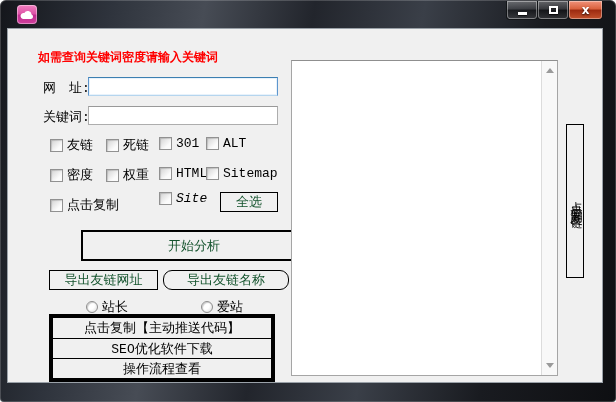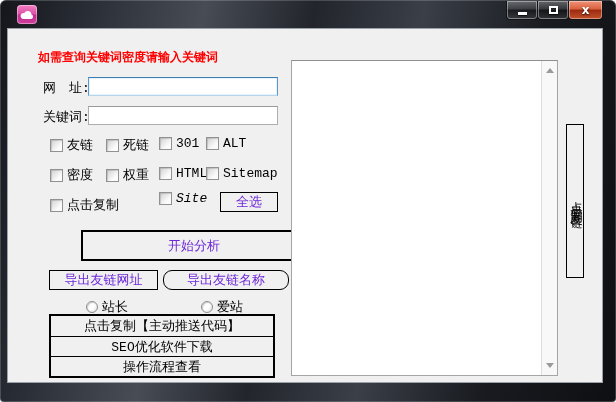--- a/index.html
+++ b/index.html
@@ -79,25 +79,25 @@
   .radio-circle {
     width:12px; height:12px; flex:0 0 12px; border-radius:50%;
     border:1px solid #8e8e8e;
     background:radial-gradient(circle at 35% 35%, #ffffff 40%, #d8d8d8 100%);
     box-shadow:inset 1px 1px 1px rgba(0,0,0,.2);
   }
 
   .btn {
     position:absolute; background:#f0f0f0; border:1px solid #000;
     display:flex; align-items:center; justify-content:center;
-    font-size:13px; color:#6d28d9; cursor:pointer; white-space:nowrap;
+    font-size:13px; color:#14532d; cursor:pointer; white-space:nowrap;
   }
   .btn.default { border-width:2px; }
 
-  .stack { position:absolute; left:41px; top:285px; width:226px; border:2px solid #000000; }
+  .stack { position:absolute; left:41px; top:285px; width:226px; border:4px solid #000000; }
   .stack-row {
     height:20px; display:flex; align-items:center; justify-content:center;
     font-size:13px; cursor:pointer; border-top:1px solid #000; white-space:nowrap;
   }
   .stack-row:first-child { border-top:none; }
 
   
   .results {
     position:absolute; left:283px; top:31px; width:267px; height:316px;
     background:#ffffff; border:1px solid #a5a5a5; border-top-color:#8f8f8f;

